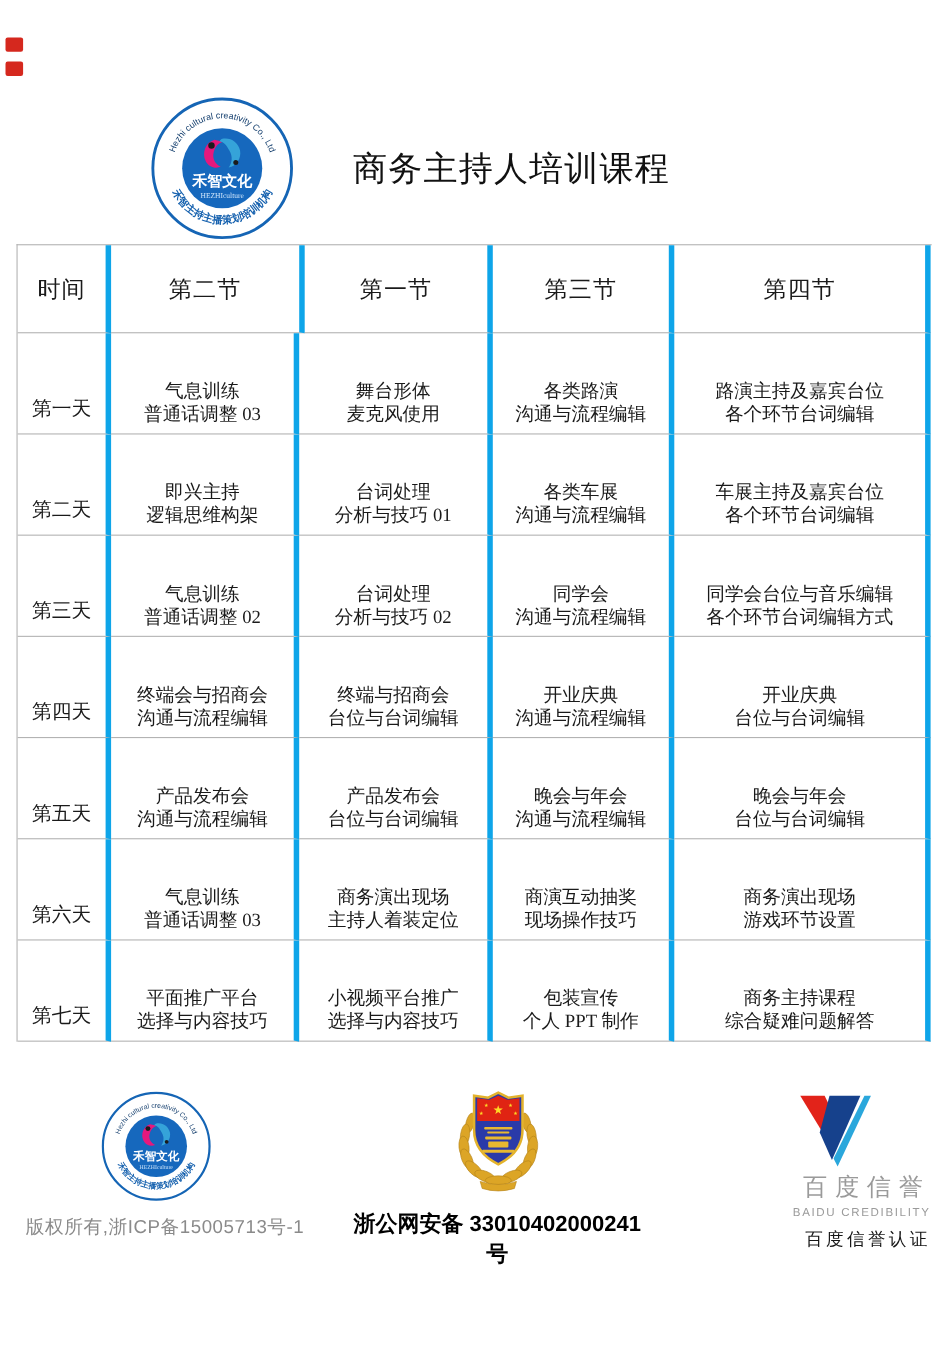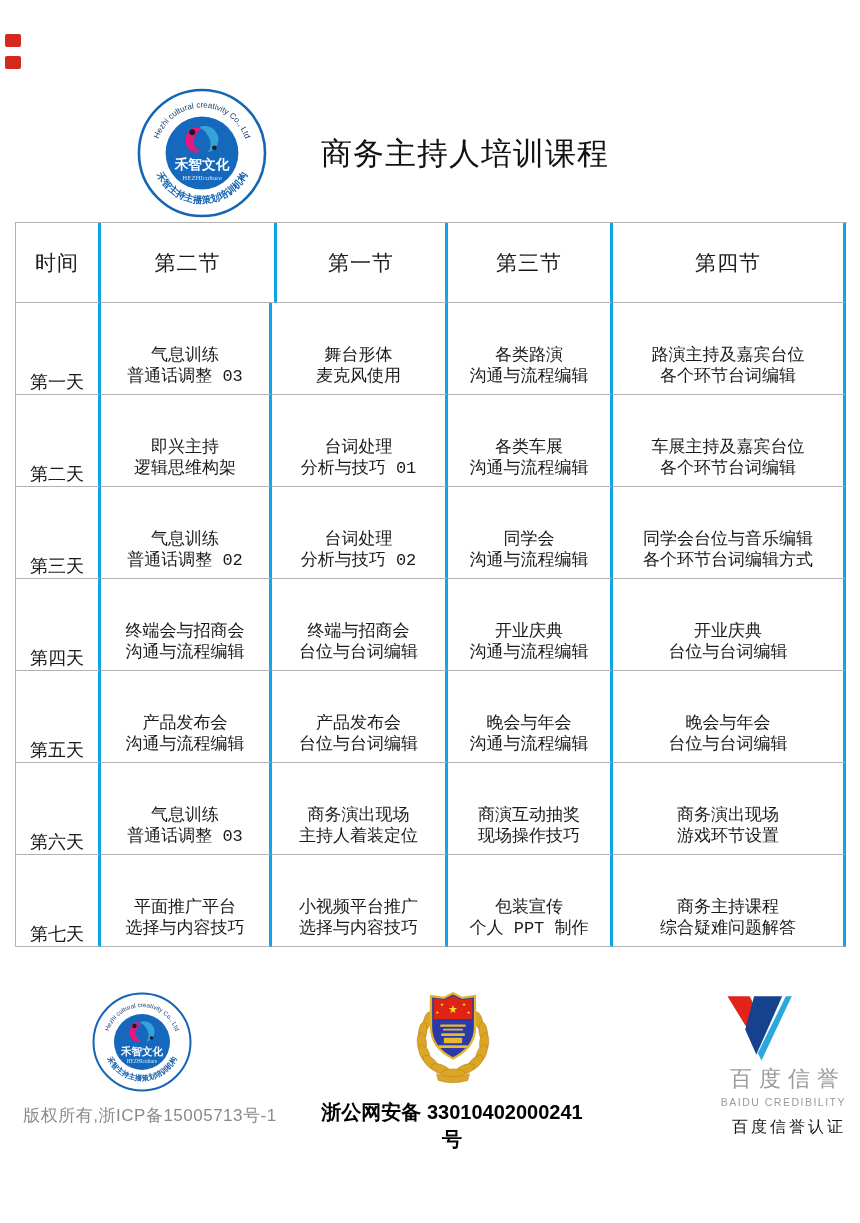--- a/index.html
+++ b/index.html
@@ -13,30 +13,30 @@
 
   
   .header-logo{position:absolute;left:137px;top:88px;width:130px;height:130px;}
   .page-title{position:absolute;left:250px;top:134px;width:430px;margin:0;text-align:center;
               font-size:31px;font-weight:normal;letter-spacing:1px;line-height:40px;color:#111;}
 
   
   .course-table{position:absolute;left:15px;top:222px;width:831px;
                 border-top:1px solid #b3b3b3;border-left:1px solid #b3b3b3;}
   .trow{display:flex;}
-  .cell{box-sizing:border-box;border-right:3px solid #0ea5e9;border-bottom:1px solid #b3b3b3;
-        display:flex;flex-direction:column;align-items:center;font-family:Liberation Mono, monospace;}
+  .cell{box-sizing:border-box;border-right:5px solid #0ea5e9;border-bottom:1px solid #b3b3b3;
+        display:flex;flex-direction:column;align-items:center;}
   .c0{width:85px;}
   .c1{width:171px;}
   .c2{width:176px;}
   .c3{width:165px;}
   .c4{width:233px;}
   .hcell{height:80px;justify-content:center;font-size:21px;letter-spacing:1px;}
   .ccell{height:92px;justify-content:flex-end;padding:19px 4px 7px 4px;font-size:17px;}
-  .daycell{height:92px;justify-content:flex-end;font-size:18px;}
+  .daycell{height:92px;justify-content:flex-end;padding-bottom:11px;font-size:18px;}
   .cline{line-height:1.2;white-space:nowrap;}
 
   
   .footer-logo{position:absolute;left:92px;top:992px;width:100px;height:100px;}
   .copyright{position:absolute;left:18px;top:1104px;width:264px;text-align:center;
              font-family:"Liberation Sans","DejaVu Sans",sans-serif;
              font-size:17px;color:#8a8a8a;letter-spacing:0.5px;}
   .police-badge{position:absolute;left:407px;top:986px;width:92px;height:98px;}
   .police-filing{position:absolute;left:312px;top:1099px;width:280px;text-align:center;
                  font-family:"Liberation Sans","DejaVu Sans",sans-serif;

